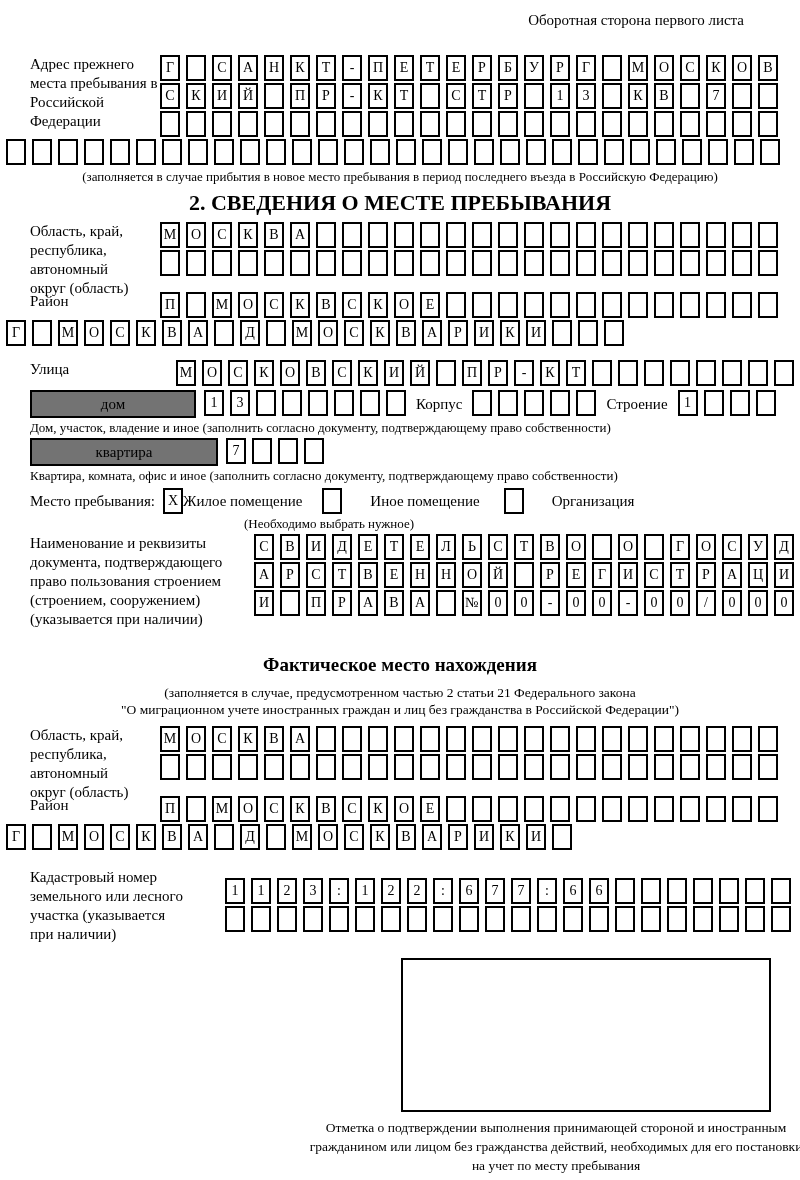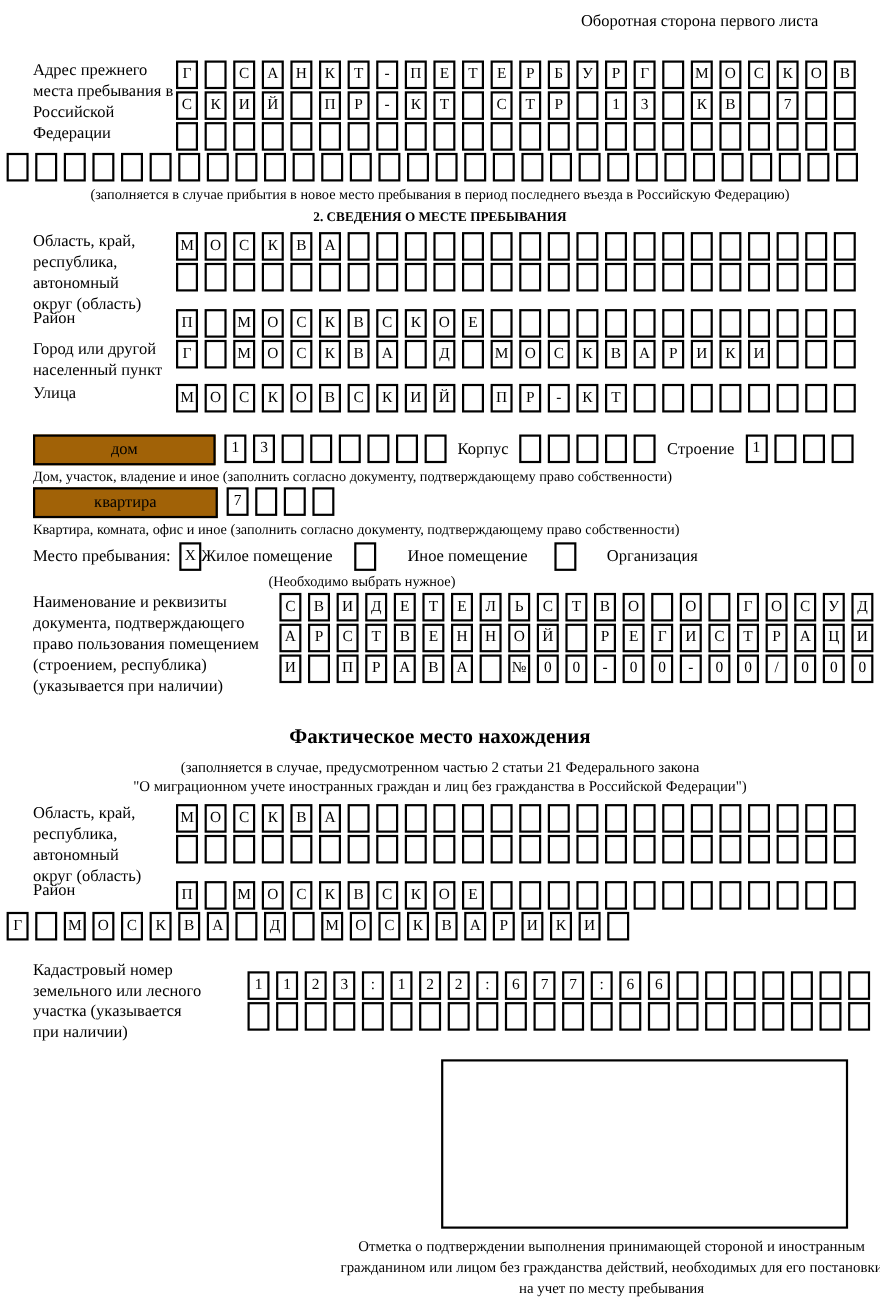--- a/index.html
+++ b/index.html
@@ -24,40 +24,40 @@
   .cellrow { display: flex; gap: 6px; }
   .cell {
     flex: 0 0 20px; width: 20px; height: 26px;
     border: 2px solid #000;
     display: flex; align-items: center; justify-content: center;
     font-size: 14px; background: #fff;
   }
 
   .fullrow { margin: 2px 0 4px 0; }
   .small-note { font-size: 13px; text-align: center; }
-  .sec-title { font-weight: bold; text-align: center; font-size: 12px; margin: 5px 0 6px 0; }
+  .sec-title { font-weight: bold; text-align: center; font-size: 22px; margin: 5px 0 6px 0; }
   .h38 { height: 38px; }
   .h68 { height: 68px; }
   .h86 { height: 86px; }
   .h116 { height: 116px; }
 
   .mb2 { margin-bottom: 2px; }
-  .mb4 { margin-bottom: 20px; }
+  .mb4 { margin-bottom: 4px; justify-content: space-between; }
   .mt2 { margin-top: 2px; }
   .mt6 { margin-top: 6px; }
   .mt8 { margin-top: 8px; }
 
   .house-row { display: flex; align-items: flex-start; margin: 0 0 2px 24px; gap: 8px; }
   .bigbox {
     height: 28px; border: 2px solid #000;
     display: flex; align-items: center; justify-content: center;
-    font-size: 15px; background: #a16207;
+    font-size: 15px; background: #737373;
   }
   .bigbox.dom { width: 166px; }
-  .bigbox.kv { width: 168px; }
+  .bigbox.kv { width: 188px; }
   .inline-lbl { font-size: 15px; line-height: 28px; padding: 0 2px; }
 
   .fld-note { font-size: 13px; margin: 2px 0 2px 24px; }
 
   .stay-row { display: flex; align-items: center; margin: 4px 0 0 24px; font-size: 15px; }
   .ml8 { margin-left: 8px; } .ml10 { } .ml12 { margin-left: 28px; } .ml20 { margin-left: 20px; } .ml24 { margin-left: 24px; }
   .ml28 { margin-left: 28px; }
   .choose-note { margin: 2px 0 2px 238px; font-size: 13px; }
 
   .doc-rows { gap: 2px; }
@@ -280,21 +280,20 @@
           <span class="cell"></span>
           <span class="cell"></span>
           <span class="cell"></span>
           <span class="cell"></span>
           <span class="cell"></span>
         </div>
     </div>
   </div>
 
   <div class="field h38 mb2">
-    <div class="lbl">Город или другой населенный пункт</div>
     <div class="rows">
       <div class="cellrow">
           <span class="cell">Г</span>
           <span class="cell"></span>
           <span class="cell">М</span>
           <span class="cell">О</span>
           <span class="cell">С</span>
           <span class="cell">К</span>
           <span class="cell">В</span>
           <span class="cell">А</span>
@@ -396,21 +395,21 @@
     <span class="cell ml8">X</span>
     <span class="ml10">Жилое помещение</span>
     <span class="cell ml20"></span>
     <span class="ml12">Иное помещение</span>
     <span class="cell ml24"></span>
     <span class="ml28">Организация</span>
   </div>
   <div class="choose-note">(Необходимо выбрать нужное)</div>
 
   <div class="field h116">
-    <div class="lbl wide">Наименование и реквизиты документа, подтверждающего право пользования помещением (строением, республика) (указывается при наличии)</div>
+    <div class="lbl wide">Наименование и реквизиты документа, подтверждающего право пользования строением (строением, сооружением) (указывается при наличии)</div>
     <div class="rows doc-rows">
       <div class="cellrow">
           <span class="cell">С</span>
           <span class="cell">В</span>
           <span class="cell">И</span>
           <span class="cell">Д</span>
           <span class="cell">Е</span>
           <span class="cell">Т</span>
           <span class="cell">Е</span>
           <span class="cell">Л</span>

